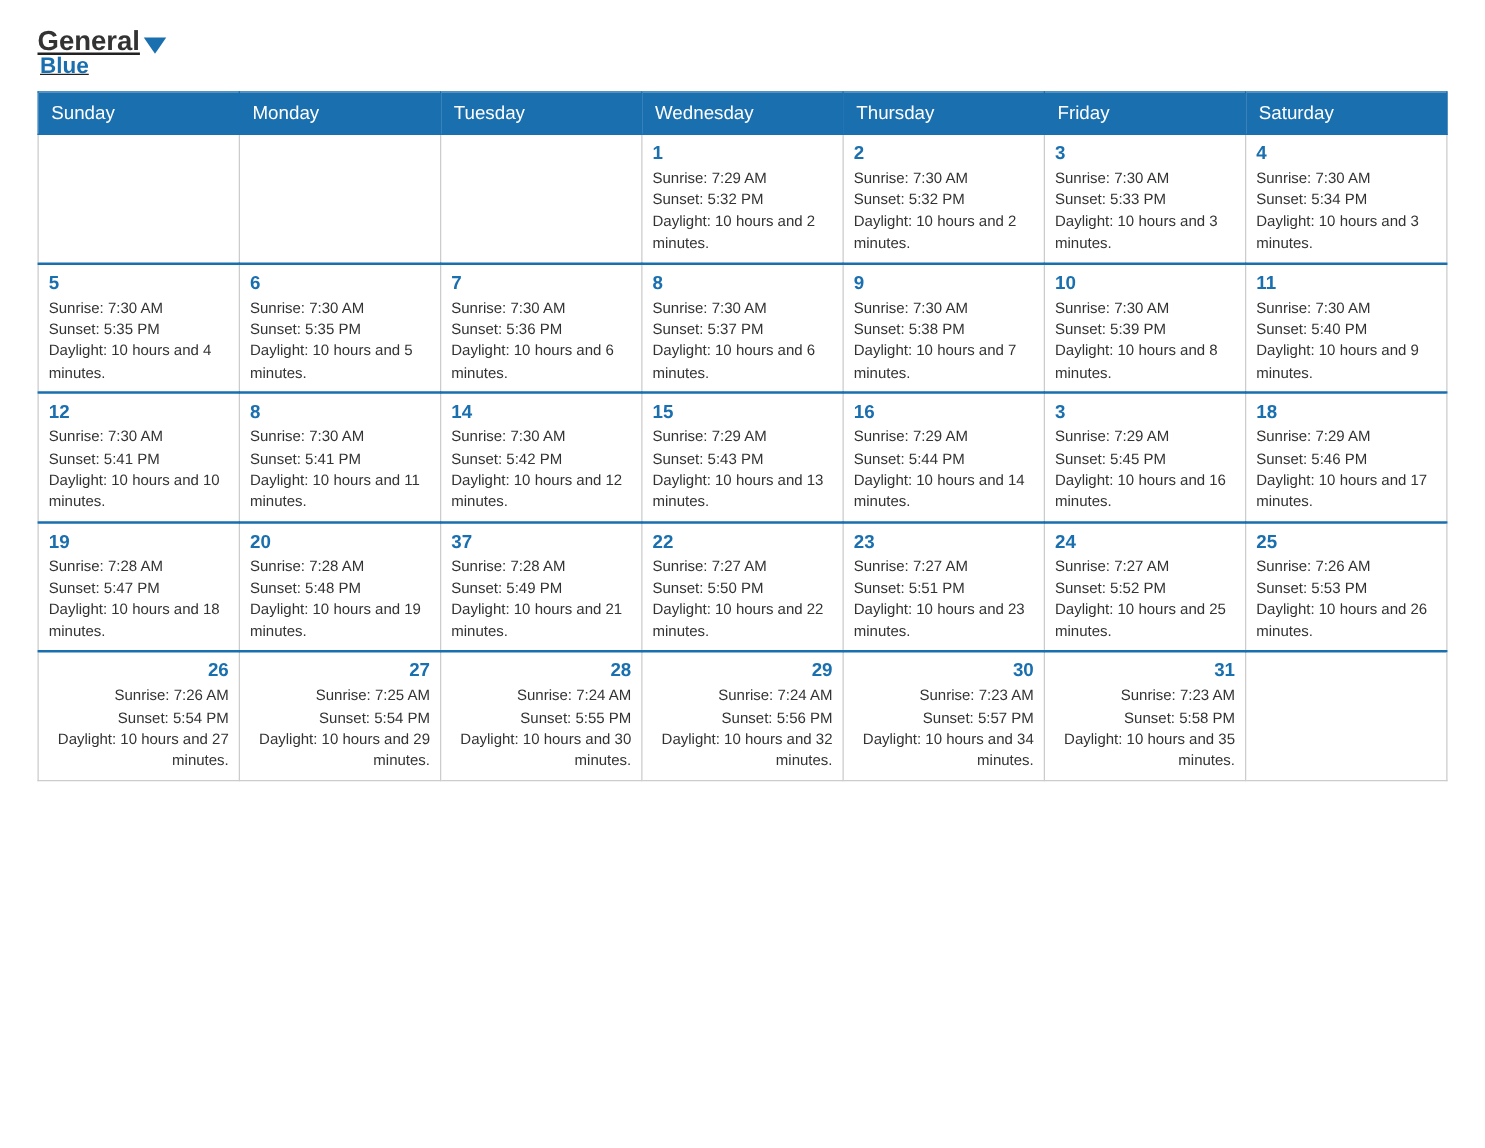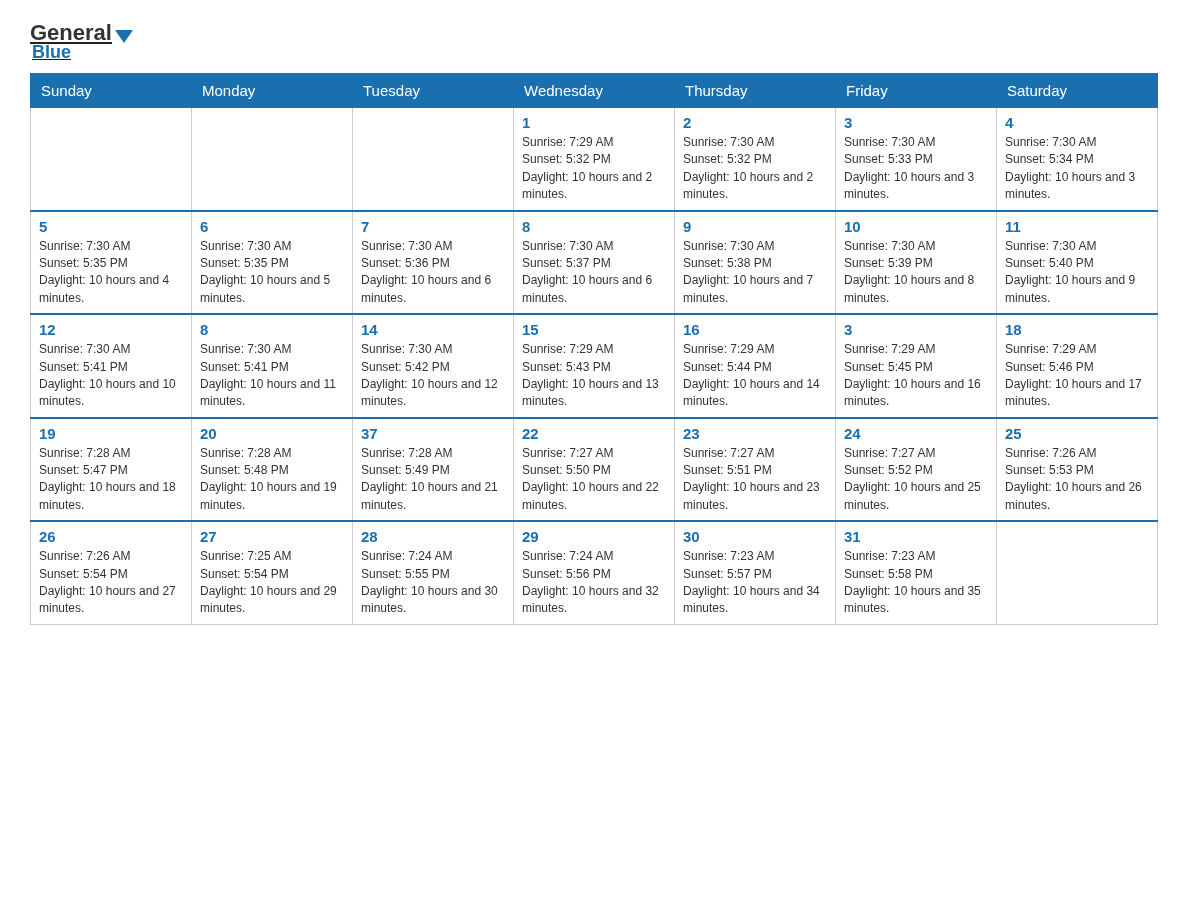--- a/index.html
+++ b/index.html
@@ -71,20 +71,21 @@
     .day-detail {
       font-size: 12px;
       color: #333;
       line-height: 1.45;
     }
     .calendar tbody tr {
       border-bottom: 2px solid #1a6faf;
     }
     .calendar tbody tr:last-child {
       border-bottom: 1px solid #ccc;
+      text-align: right;
     }
     .empty-cell {
       background: #fff;
     }
     .logo-wrapper {
       display: flex;
       flex-direction: column;
       align-items: flex-start;
     }
     .logo-top {

